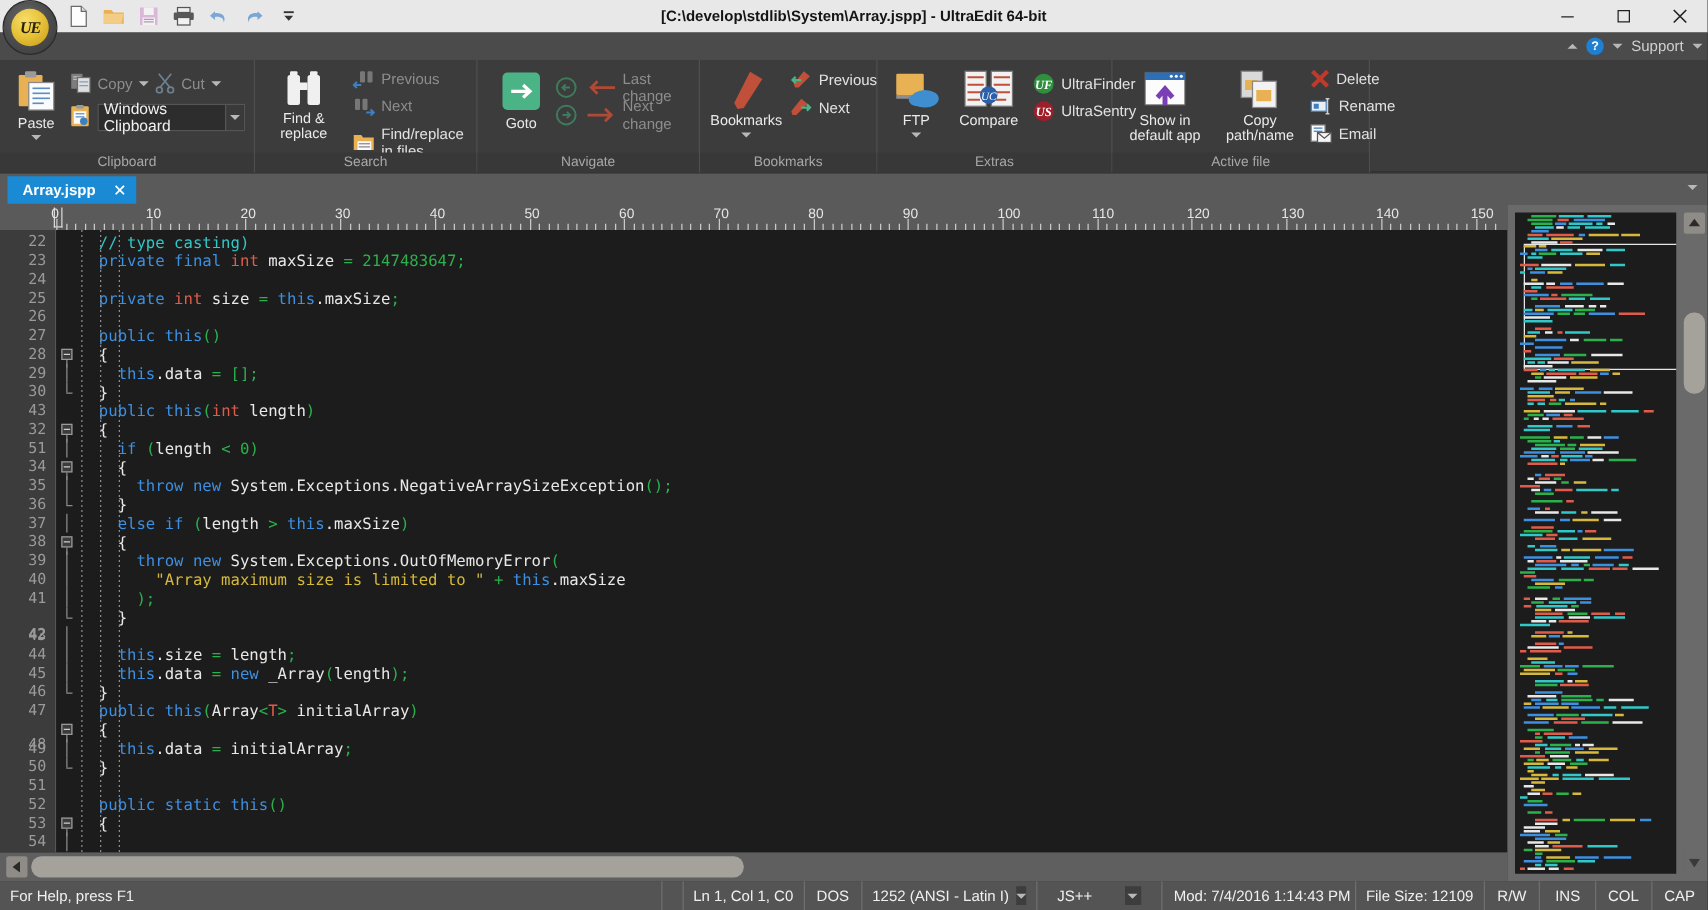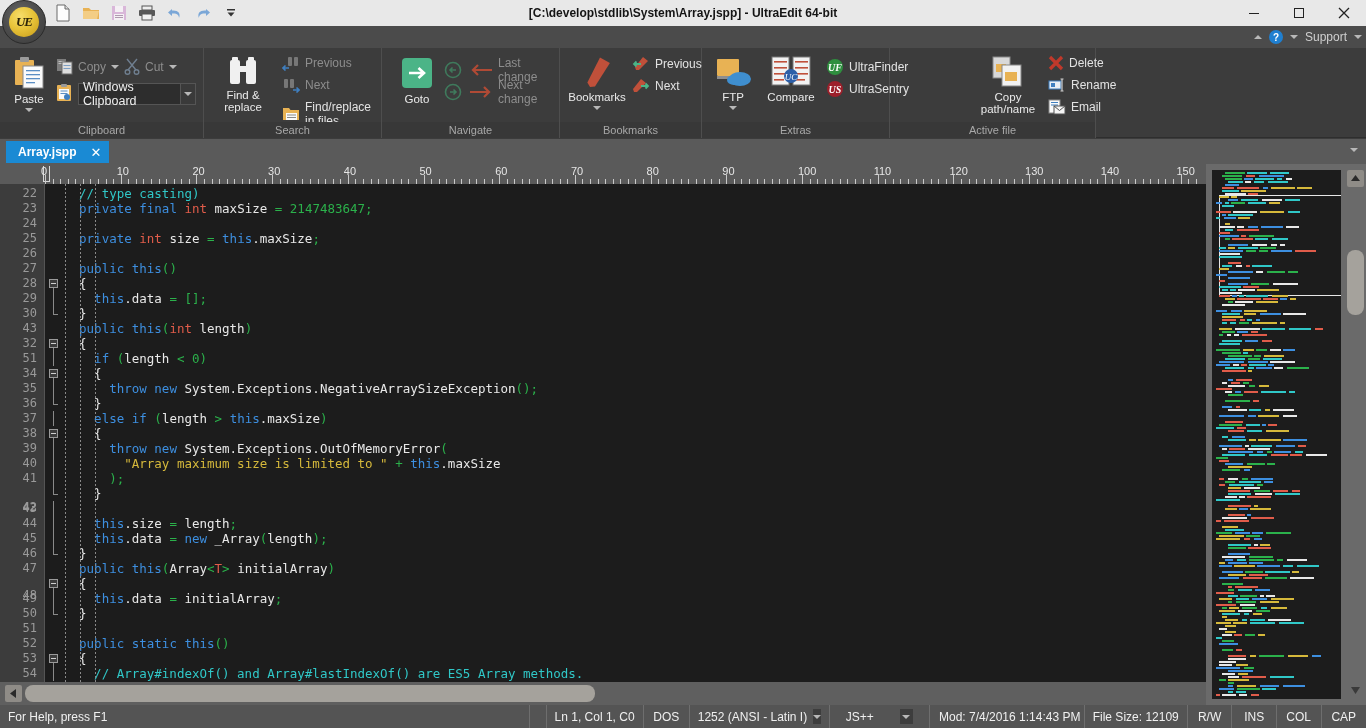--- a/index.html
+++ b/index.html
@@ -526,20 +526,32 @@
       <svg class="icon" width="18" height="18" viewBox="0 0 18 18">
         <circle cx="9" cy="9" r="8" fill="#9d1f2a"></circle>
         <text x="9" y="13" font-size="10" fill="#fff" text-anchor="middle" font-family="Liberation Serif, serif" font-style="italic" font-weight="bold">US</text>
       </svg>
       <span>UltraSentry</span>
     </div>
     <div class="rgroup-title">Extras</div>
   </div>
 
   <div class="rgroup" style="left:890px; width:206px;">
+    <div class="big-btn" style="left:4px; top:8px; width:76px;">
+      <svg class="icon" width="38" height="32" viewBox="0 0 38 32">
+        <rect x="3" y="2" width="32" height="26" fill="#fcfcfc" stroke="#5a5a5a"></rect>
+        <rect x="3" y="2" width="32" height="6" fill="#2d6fb5"></rect>
+        <circle cx="24" cy="5" r="1.2" fill="#fff"></circle>
+          <circle cx="28" cy="5" r="1.2" fill="#fff"></circle>
+          <circle cx="32" cy="5" r="1.2" fill="#fff"></circle>
+        <path d="M19 28 V17 M13 22 L19 15 L25 22" stroke="#7a3fb5" stroke-width="4" fill="none"></path>
+      </svg>
+      <span class="lbl">Show in</span>
+      <span class="lbl" style="margin-top:0;">default app</span>
+    </div>
     <div class="big-btn" style="left:84px; top:8px; width:68px;">
       <svg class="icon" width="34" height="32" viewBox="0 0 34 32">
         <rect x="2" y="1" width="17" height="21" fill="#d9d9d9" stroke="#888"></rect>
         <rect x="5" y="8" width="10" height="8" fill="#e8b254"></rect>
         <rect x="11" y="9" width="19" height="21" fill="#f2f2f2" stroke="#888"></rect>
         <rect x="14" y="16" width="12" height="9" fill="#e8b254"></rect>
       </svg>
       <span class="lbl">Copy</span>
       <span class="lbl" style="margin-top:0;">path/name</span>
     </div>
@@ -851,21 +863,20 @@
       <div class="line" style="top: 332px;"><span class="c-id">    </span><span class="c-kw">this</span><span class="c-id">.size </span><span class="c-op">=</span><span class="c-id"> length</span><span class="c-op">;</span></div>
       <div class="line" style="top: 347px;"><span class="c-id">    </span><span class="c-kw">this</span><span class="c-id">.data </span><span class="c-op">=</span><span class="c-id"> </span><span class="c-kw">new</span><span class="c-id"> _Array</span><span class="c-op">(</span><span class="c-id">length</span><span class="c-op">);</span></div>
       <div class="line" style="top: 362px;"><span class="c-id">  </span><span class="c-id">}</span></div>
       <div class="line" style="top: 377px;"><span class="c-id">  </span><span class="c-kw">public</span><span class="c-id"> </span><span class="c-kw">this</span><span class="c-op">(</span><span class="c-id">Array</span><span class="c-op">&lt;</span><span class="c-typ">T</span><span class="c-op">&gt;</span><span class="c-id"> initialArray</span><span class="c-op">)</span></div>
       <div class="line" style="top: 392px;"><span class="c-id">  </span><span class="c-id">{</span></div>
       <div class="line" style="top: 407px;"><span class="c-id">    </span><span class="c-kw">this</span><span class="c-id">.data </span><span class="c-op">=</span><span class="c-id"> initialArray</span><span class="c-op">;</span></div>
       <div class="line" style="top: 422px;"><span class="c-id">  </span><span class="c-id">}</span></div>
       <div class="line" style="top: 437px;"></div>
       <div class="line" style="top: 452px;"><span class="c-id">  </span><span class="c-kw">public</span><span class="c-id"> </span><span class="c-kw">static</span><span class="c-id"> </span><span class="c-kw">this</span><span class="c-op">()</span></div>
       <div class="line" style="top: 467px;"><span class="c-id">  </span><span class="c-id">{</span></div>
-      <div class="line" style="top: 482px;"><span class="c-id">    </span><span class="c-com">// Array#indexOf() and Array#lastIndexOf() are ES5 Array methods.</span></div>
       <div class="indent-guide" style="left: 1px;"></div>
       <div class="indent-guide" style="left: 16.14px;"></div>
       <div class="indent-guide" style="left: 31.28px;"></div>
     </div>
 </div>
 
 <div class="hscroll">
   <div class="hsb-arrow">
     <svg width="7" height="9" viewBox="0 0 7 9">
         <path d="M6 0 L0 4.5 L6 9 Z" fill="#2a2a2a"></path>

